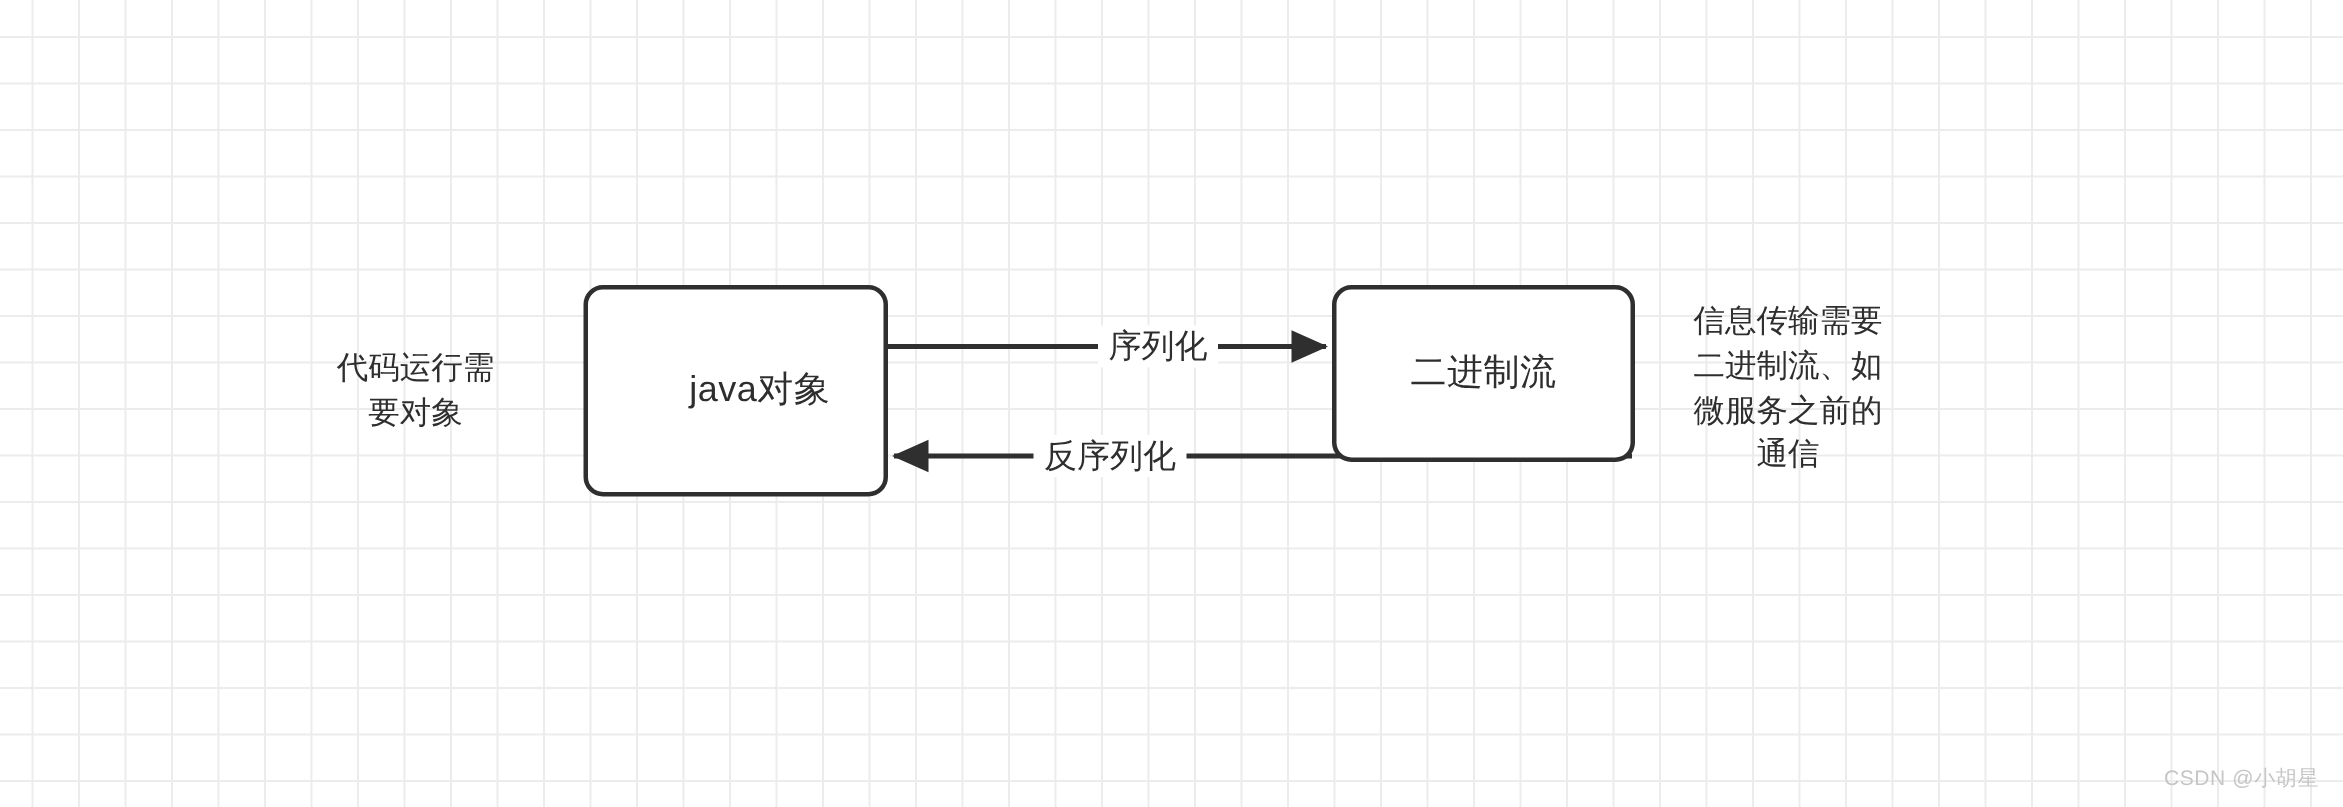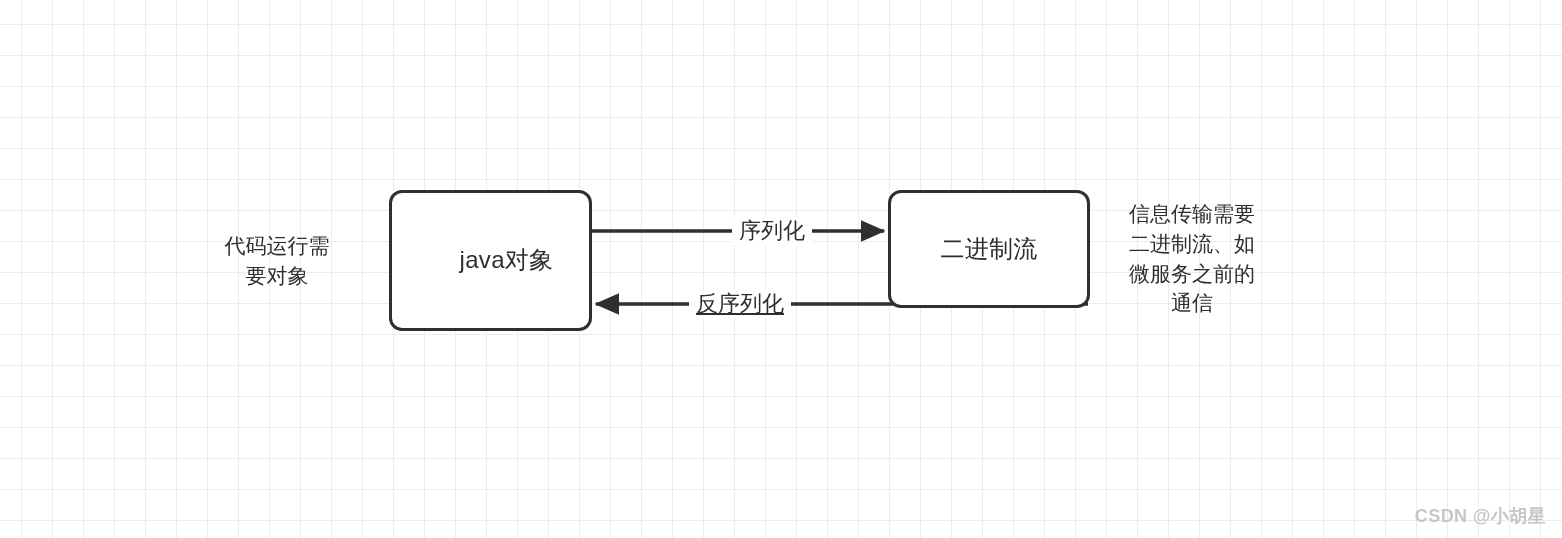--- a/index.html
+++ b/index.html
@@ -77,21 +77,20 @@
     transform: translate(-50%, -50%);
   }
   #edge-label-serialize {
     left: 740px;
     top: 231px;
     margin-left: 32px;
   }
   #edge-label-deserialize {
     left: 740px;
     top: 304px;
-    text-decoration: underline;
   }
 
   
   .annotation {
     position: absolute;
     z-index: 3;
     font-size: 21px;
     line-height: 1.42;
     color: #2e2e2e;
     text-align: center;
@@ -108,25 +107,24 @@
     top: 259px;
     width: 200px;
   }
 
   
   #watermark {
     position: absolute;
     right: 16px;
     bottom: 10px;
     z-index: 4;
-    font-size: 18px;
+    font-size: 14px;
     color: #c6c6c6;
     letter-spacing: 0.4px;
     white-space: nowrap;
-    font-weight: bold;
   }
 </style>
 </head>
 <body>
 
 <div id="canvas">
 
   <svg id="diagram-svg" viewBox="0 0 1562 538" xmlns="http://www.w3.org/2000/svg">
     <defs>
       <marker id="arrow-right" viewBox="0 0 10 10" refX="9.4" refY="5" markerWidth="7.2" markerHeight="7.2" orient="auto-start-reverse">

